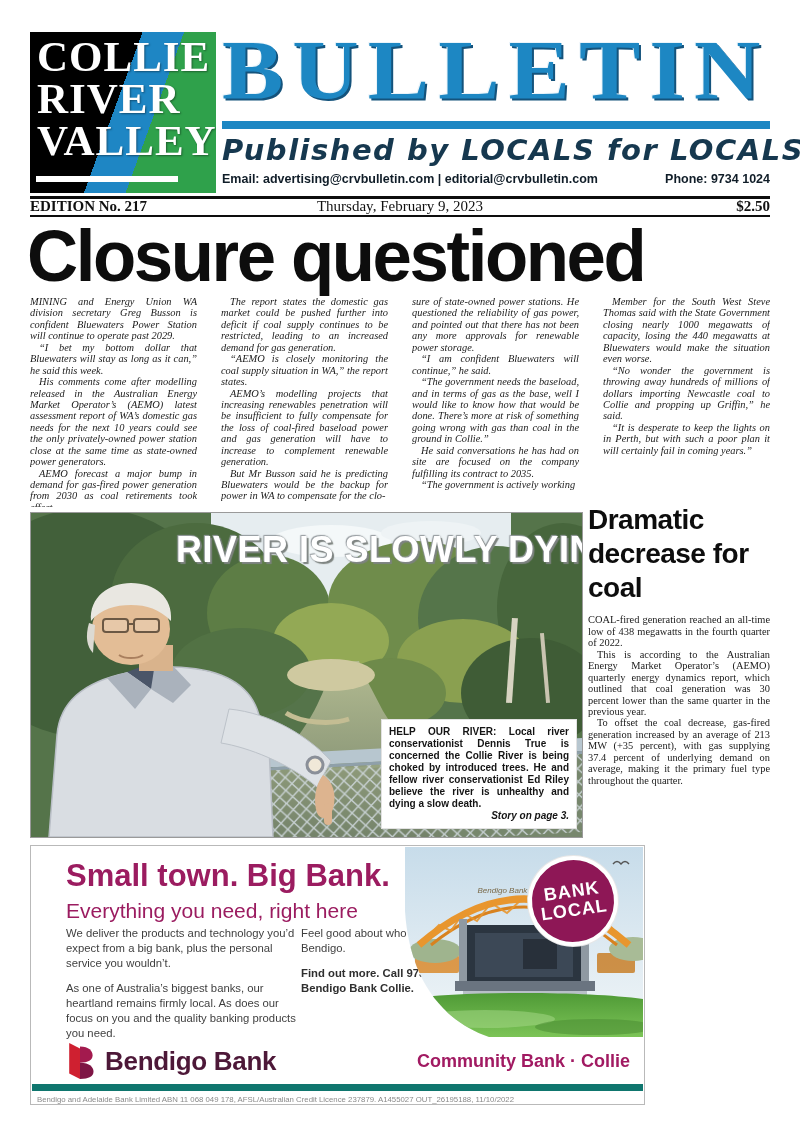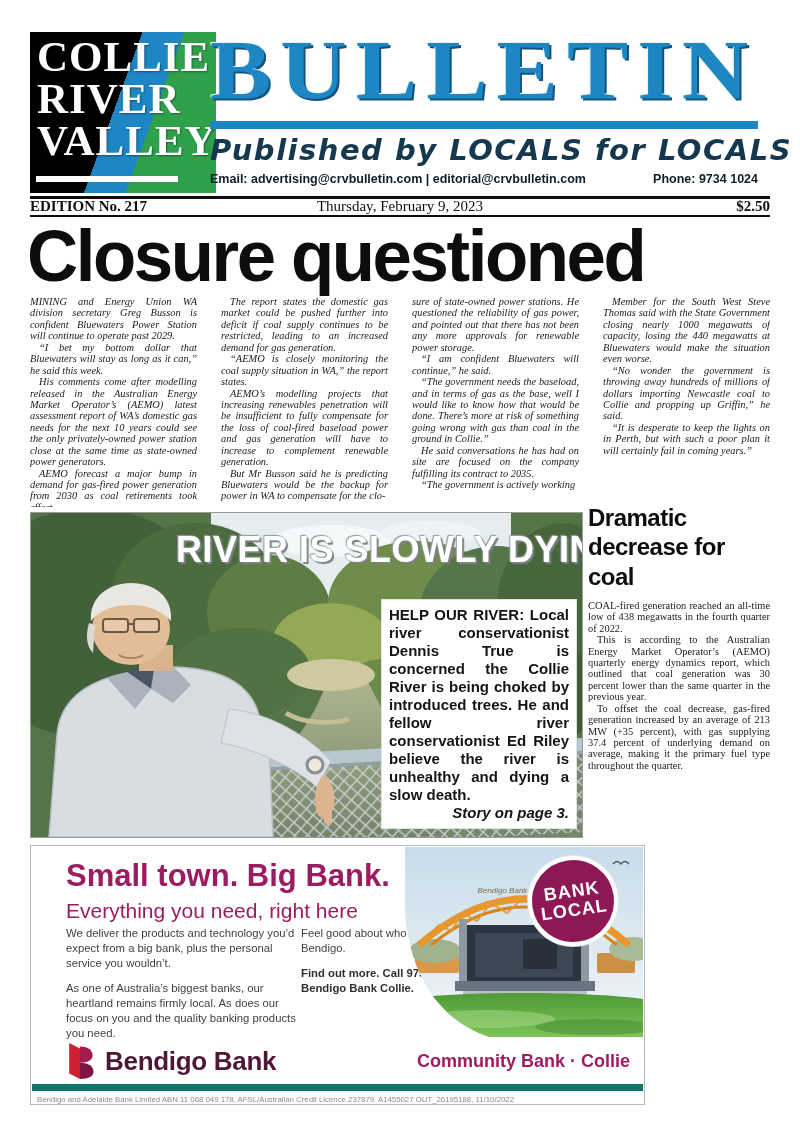--- a/index.html
+++ b/index.html
@@ -8,21 +8,21 @@
 
   
   .logo{position:absolute;left:30px;top:32px;width:186px;height:161px;
         background:linear-gradient(110deg,#000 0 46%,#1E86C4 46% 63%,#2FA14B 63% 100%);
         overflow:hidden;}
   .logo-lines{position:absolute;left:7px;top:4px;line-height:.98;}
   .logo-lines div{font-family:"Liberation Serif",serif;font-weight:700;color:#fff;
         font-size:43px;letter-spacing:1px;text-shadow:1px 1px 2px rgba(0,0,0,.4);}
   .logo-bar{position:absolute;left:6px;bottom:11px;width:142px;height:6px;background:#fff;}
 
-  .mast-right{position:absolute;left:210px;top:32px;width:548px;}
+  .mast-right{position:absolute;left:222px;top:32px;width:548px;}
   .bulletin{font-family:"Liberation Serif",serif;font-weight:700;font-size:92px;line-height:.92;
         color:#1D87C3;letter-spacing:9px;transform:scaleY(.92);transform-origin:top left;
         text-shadow:-1px -1px 0 #eaf4fa,2px 2px 0 #14537C;white-space:nowrap;}
   .blue-bar{margin-top:4px;width:100%;height:8px;background:#1D87C3;}
   .tagline{margin-top:4px;font-family:"DejaVu Sans","Liberation Sans",sans-serif;
         font-style:italic;font-weight:700;font-size:29px;color:#16384F;letter-spacing:1.5px;white-space:nowrap;}
   .contact-row{margin-top:5px;display:flex;justify-content:space-between;
         font-family:"Liberation Sans",sans-serif;font-weight:700;font-size:12.5px;color:#101D28;}
 
   
@@ -51,28 +51,28 @@
   
   .photo{position:absolute;left:30px;top:512px;width:553px;height:326px;
         border:1px solid #9a9a9a;box-sizing:border-box;overflow:hidden;background:#6c8452;}
   .photo svg{display:block;}
   .photo-title{position:absolute;top:16px;right:6px;width:400px;text-align:center;
         font-family:"Liberation Sans",sans-serif;font-weight:700;font-size:36px;color:#fff;
         letter-spacing:.5px;white-space:nowrap;
         text-shadow:0 0 2px #8a8f94,2px 2px 1px #7d837f,-1px -1px 1px #9aa0a4;}
   .photo-caption{position:absolute;right:5px;bottom:8px;width:196px;background:#fff;
         border:1px solid #e2e2e2;padding:6px 7px;box-sizing:border-box;
-        font-family:"Liberation Sans",sans-serif;font-weight:700;font-size:15px;
+        font-family:"Liberation Sans",sans-serif;font-weight:700;font-size:10px;
         line-height:1.2;text-align:justify;color:#141414;}
   .photo-caption .note{display:block;text-align:right;font-style:italic;}
 
   
   .coal{position:absolute;left:588px;top:503px;width:182px;}
   .coal-head{font-family:"Liberation Sans","DejaVu Sans",sans-serif;font-weight:700;
-        font-size:24px;line-height:1.22;letter-spacing:-.5px;color:#0d0d0d;}
+        font-size:28px;line-height:1.22;letter-spacing:-.5px;color:#0d0d0d;}
   .coal-body{margin-top:9px;height:212px;overflow:hidden;}
 
   
   .ad{position:absolute;left:30px;top:845px;width:615px;height:260px;
         border:1px solid #b9b9b9;box-sizing:border-box;background:#fff;
         font-family:"Liberation Sans","DejaVu Sans",sans-serif;}
   .ad-head{position:absolute;left:35px;top:12px;font-size:31px;font-weight:700;color:#9B1C60;}
   .ad-sub{position:absolute;left:35px;top:53px;font-size:21px;font-weight:400;color:#9B1C60;}
   .ad-col1{position:absolute;left:35px;top:80px;width:242px;}
   .ad-col2{position:absolute;left:270px;top:80px;width:216px;}

